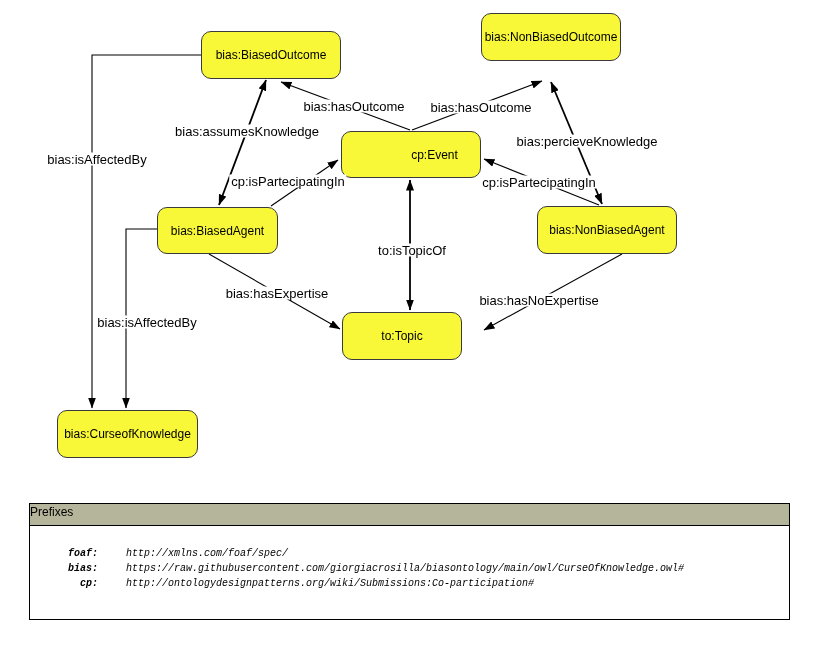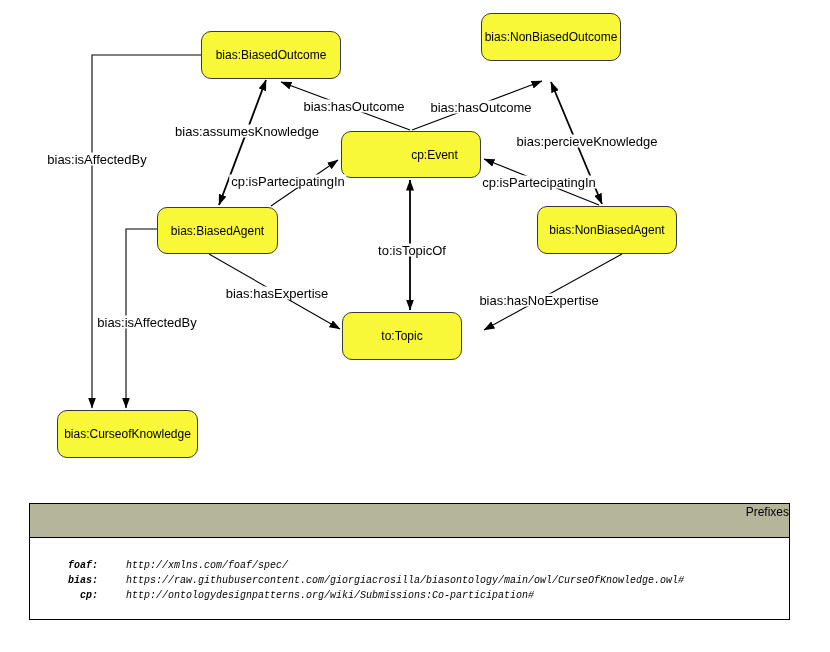--- a/index.html
+++ b/index.html
@@ -20,23 +20,23 @@
     position:absolute; transform:translate(-50%,-50%);
     background:#ffffff; padding:0 2px;
     font-size:13px; color:#000; white-space:nowrap; line-height:13px;
   }
   
   .prefix-panel {
     position:absolute; left:29px; top:503px; width:761px; height:117px;
     box-sizing:border-box; border:1.5px solid #000000; background:#ffffff;
   }
   .prefix-panel-header {
-    box-sizing:border-box; height:34px; line-height:17px;
+    box-sizing:border-box; height:22px; line-height:17px;
     background:#b5b59c; border-bottom:1.5px solid #000000;
-    text-align:right; font-size:12px; color:#000;
+    font-size:12px; color:#000;
   }
   .prefix-panel-body {
     padding-top:20px;
     font-family:"Liberation Mono", monospace; font-size:10px; color:#000;font-style:italic;
   }
   .prefix-row { line-height:15px; white-space:nowrap; }
   .prefix-key {
     display:inline-block; width:68px; text-align:right; font-weight:bold;
   }
   .prefix-uri { margin-left:28px; }

